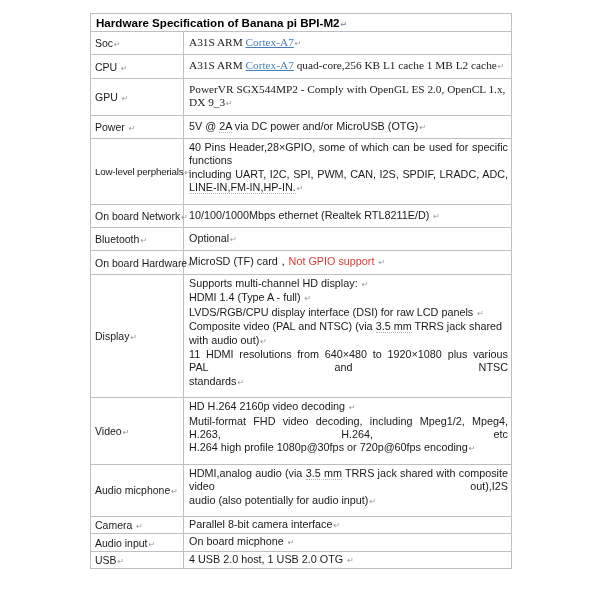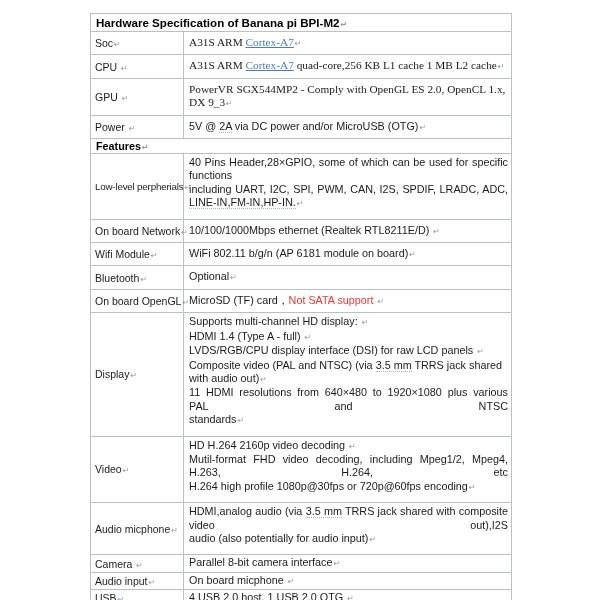--- a/index.html
+++ b/index.html
@@ -58,53 +58,44 @@
           <td class="value">
             <div class="line"><span class="">PowerVR SGX544MP2 - Comply with OpenGL ES 2.0, OpenCL 1.x, DX 9_3</span><span class="pmark">↵</span></div>
           </td>
         </tr>
         <tr class="kv size-normal row-power">
           <th class="label"><span>Power </span><span class="pmark">↵</span></th>
           <td class="value">
             <div class="line"><span class="">5V @ </span><span class="sq">2A</span><span class=""> via DC power and/or MicroUSB (OTG)</span><span class="pmark">↵</span></div>
           </td>
         </tr>
-        <tr class="section bold">
-          <td colspan="2"><span>Features</span><span class="pmark">↵</span></td>
-        </tr>
         <tr class="kv size-multi row-low-level-perpherials">
           <th class="label"><span>Low-level perpherials</span><span class="pmark">↵</span></th>
           <td class="value">
             <div class="line stretch"><span class="">40 Pins Header,28×GPIO, some of which can be used for specific functions</span></div>
             <div class="line stretch"><span class="">including UART, I2C, SPI, PWM, CAN, I2S, SPDIF, LRADC, ADC,</span></div>
             <div class="line"><span class="sq">LINE-IN,FM-IN,HP-IN.</span><span class="pmark">↵</span></div>
           </td>
         </tr>
         <tr class="kv size-normal row-on-board-network">
           <th class="label"><span>On board Network</span><span class="pmark">↵</span></th>
           <td class="value">
             <div class="line"><span class="">10/100/1000Mbps ethernet (Realtek RTL8211E/D) </span><span class="pmark">↵</span></div>
           </td>
         </tr>
-        <tr class="kv size-normal row-wifi-module">
-          <th class="label"><span>Wifi Module</span><span class="pmark">↵</span></th>
-          <td class="value">
-            <div class="line"><span class="">WiFi 802.11 b/g/n (AP 6181 module on board)</span><span class="pmark">↵</span></div>
-          </td>
-        </tr>
         <tr class="kv size-normal row-bluetooth">
           <th class="label"><span>Bluetooth</span><span class="pmark">↵</span></th>
           <td class="value">
             <div class="line"><span class="">Optional</span><span class="pmark">↵</span></div>
           </td>
         </tr>
         <tr class="kv size-normal row-on-board-storage">
-          <th class="label"><span>On board OpenGL</span><span class="pmark">↵</span></th>
+          <th class="label"><span>On board Hardware</span><span class="pmark">↵</span></th>
           <td class="value">
-            <div class="line"><span class="">MicroSD (TF) card，</span><span class="red ">Not SATA support </span><span class="pmark">↵</span></div>
+            <div class="line"><span class="">MicroSD (TF) card，</span><span class="red ">Not GPIO support </span><span class="pmark">↵</span></div>
           </td>
         </tr>
         <tr class="kv size-multi row-display">
           <th class="label"><span>Display</span><span class="pmark">↵</span></th>
           <td class="value">
             <div class="line"><span class="">Supports multi-channel HD display: </span><span class="pmark">↵</span></div>
             <div class="line"><span class="">HDMI 1.4 (Type A - full) </span><span class="pmark">↵</span></div>
             <div class="line"><span class="">LVDS/RGB/CPU display interface (DSI) for raw LCD panels </span><span class="pmark">↵</span></div>
             <div class="line"><span class="">Composite video (PAL and NTSC) (via </span><span class="sq">3.5 mm</span><span class=""> TRRS jack shared with audio out)</span><span class="pmark">↵</span></div>
             <div class="line stretch"><span class="">11 HDMI resolutions from 640×480 to 1920×1080 plus various PAL and NTSC</span></div>

